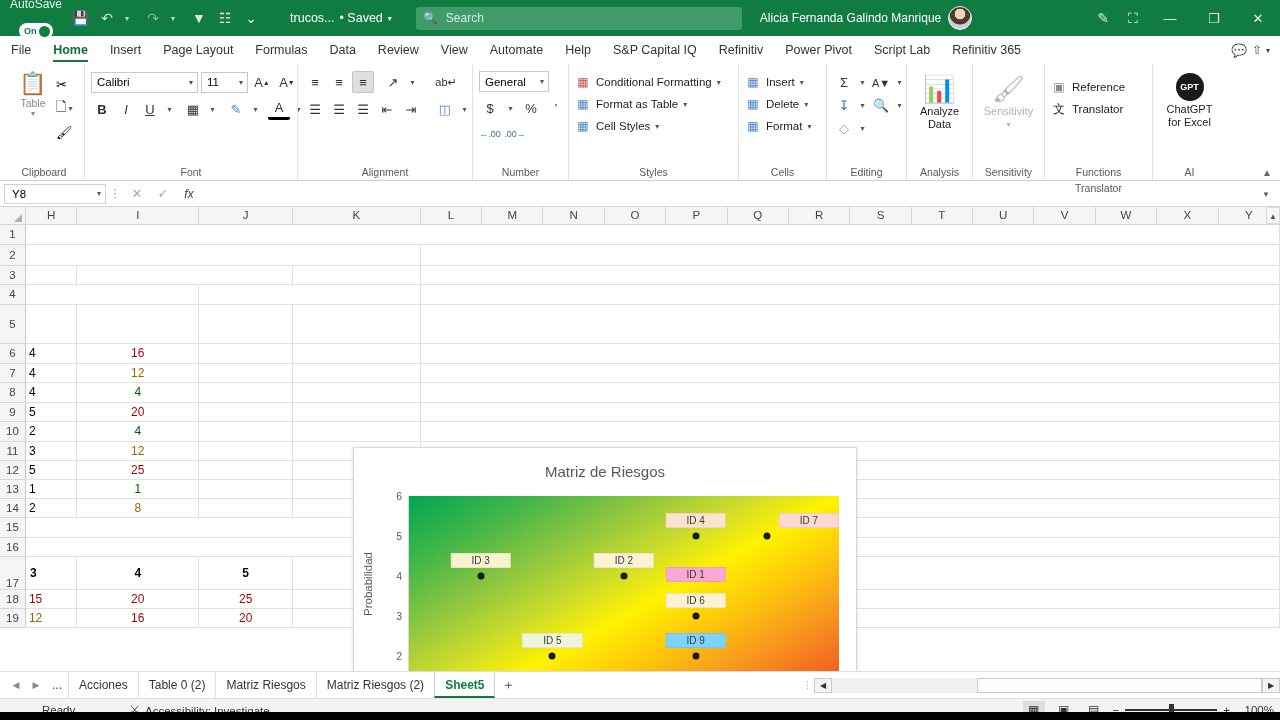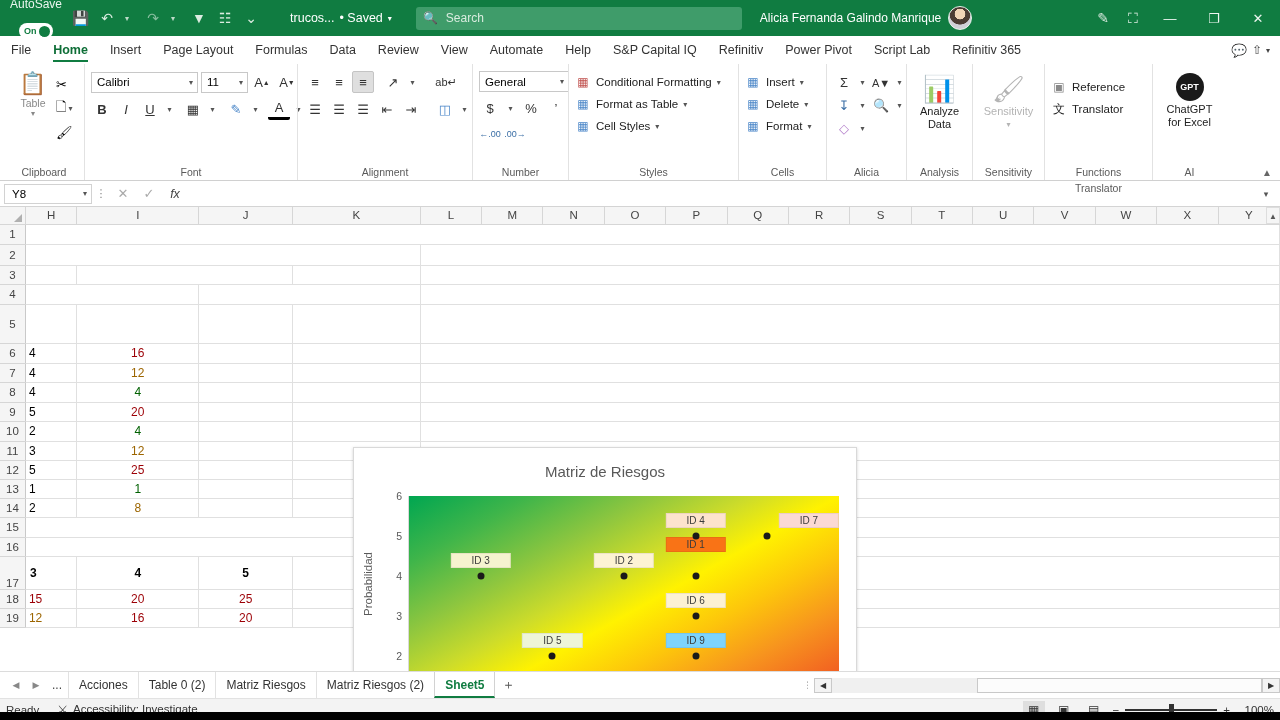--- a/index.html
+++ b/index.html
@@ -129,21 +129,21 @@
   }
   .bigbtn.dim { color: #b4b4b4; }
   .bigbtn .bi { font-size: 26px; line-height: 32px; }
 
   
   .formulabar {
     flex: 0 0 26px; background: #fff; display: flex; align-items: center; gap: 0;
     border-bottom: 1px solid #d4d4d4; padding: 0 4px;
   }
   .namebox {
-    width: 88px; height: 20px; border: 1px solid #d2d2d2; background: #fff; display: flex;
+    width: 102px; height: 20px; border: 1px solid #d2d2d2; background: #fff; display: flex;
     align-items: center; justify-content: space-between; padding: 0 4px 0 7px; font-size: 11.5px;
   }
   .fb-dots { width: 18px; text-align: center; color: #888; font-size: 11px; }
   .fb-btn { width: 26px; text-align: center; color: #aaa; font-size: 13px; }
   .fb-fx { width: 26px; text-align: center; color: #444; font-size: 12.5px; font-style: italic; }
   .fb-input { flex: 1; height: 20px; border: none; outline: none; font-size: 12px; padding-left: 5px;
               font-family: "Liberation Sans", sans-serif; }
   .fb-expand { width: 20px; text-align: center; color: #555; font-size: 9px; }
 
   
@@ -220,21 +220,21 @@
              font-size: 8px; display: flex; align-items: center; justify-content: center; }
   .hsb-track { width: 430px; height: 15px; background: #f0f0f0; position: relative; }
   .hsb-thumb { position: absolute; right: 0; top: 0; width: 285px; height: 15px; background: #fcfcfc;
                border: 1px solid #c9c9c9; }
 
   
   .statusbar {
     flex: 0 0 22px; background: #f3f3f3; display: flex; align-items: center; font-size: 11.5px;
     color: #333; padding: 0 6px; border-top: 1px solid #e2e2e2;
   }
-  .sb-item { display: flex; align-items: flex-start; gap: 5px; margin-right: 18px; }
+  .sb-item { display: flex; align-items: flex-end; gap: 5px; margin-right: 18px; margin-left: 36px; }
   .sb-end { margin-left: auto; display: flex; align-items: center; gap: 8px; }
   .view-btn { width: 22px; height: 18px; display: flex; align-items: center; justify-content: center;
               font-size: 12px; color: #333; }
   .view-btn.active { background: #dedede; }
   .zoom-slider { display: flex; align-items: center; gap: 6px; }
   .zs-track { width: 92px; height: 2px; background: #333; position: relative; }
   .zs-thumb { position: absolute; left: 44px; top: -5px; width: 5px; height: 12px; background: #333; }
   .zoom-val { width: 36px; text-align: right; }
   .blackbar { position: absolute; left: 0; bottom: 0; width: 1280px; height: 8px; background: #000; }
 </style>
@@ -377,21 +377,21 @@
           <div class="fbtn">⇥</div>
           <div class="fbtn" style="margin-left:10px;color:#4a86c8">◫</div>
           <div class="fbtn sm">▾</div>
         </div>
       </div>
       <div class="rg-label">Alignment</div>
     </div>
 
     <div class="rgroup" style="width:96px">
       <div class="rg-body" style="flex-direction:column">
-        <div class="combo" style="width:90px">
+        <div class="combo" style="width:70px">
           <span class="cv">General</span>
           <span class="ca">▾</span>
         </div>
         <div class="num-row" style="margin-top:5px">
           <div class="fbtn">$</div>
           <div class="fbtn sm">▾</div>
           <div class="fbtn">%</div>
           <div class="fbtn">’</div>
         </div>
         <div class="num-row">
@@ -458,21 +458,21 @@
             <div class="fbtn sm">▾</div>
             <div class="fbtn">🔍</div>
             <div class="fbtn sm">▾</div>
           </div>
           <div class="ed-row">
             <div class="fbtn" style="color:#b07ac8">◇</div>
             <div class="fbtn sm">▾</div>
           </div>
         </div>
       </div>
-      <div class="rg-label">Alicia</div>
+      <div class="rg-label">Editing</div>
     </div>
 
     <div class="rgroup" style="width:66px">
       <div class="rg-body" style="justify-content:center">
         <div class="bigbtn">
           <span class="bi">📊</span>
           <span>Analyze Data</span>
         </div>
       </div>
       <div class="rg-label">Analysis</div>
@@ -729,21 +729,21 @@
       <div class="plotwrap">
         <div class="plot"></div>
 
         <div class="ytick" style="top:0px">6</div>
         <div class="ytick" style="top:40px">5</div>
         <div class="ytick" style="top:80px">4</div>
         <div class="ytick" style="top:120px">3</div>
         <div class="ytick" style="top:160px">2</div>
 
         <div class="pt" style="left:286.7px;top:80px"></div>
-        <div class="dlabel" style="left:286.7px;top:56px;background:#f97316">ID 1</div>
+        <div class="dlabel" style="left:286.7px;top:86px;background:#f9a8d4">ID 1</div>
 
         <div class="pt" style="left:215px;top:80px"></div>
         <div class="dlabel" style="left:215px;top:72px;background:#fdf3d4">ID 2</div>
 
         <div class="pt" style="left:71.7px;top:80px"></div>
         <div class="dlabel" style="left:71.7px;top:72px;background:#f6f3cf">ID 3</div>
 
         <div class="pt" style="left:286.7px;top:40px"></div>
         <div class="dlabel" style="left:286.7px;top:32px;background:#fde3cd">ID 4</div>
 

